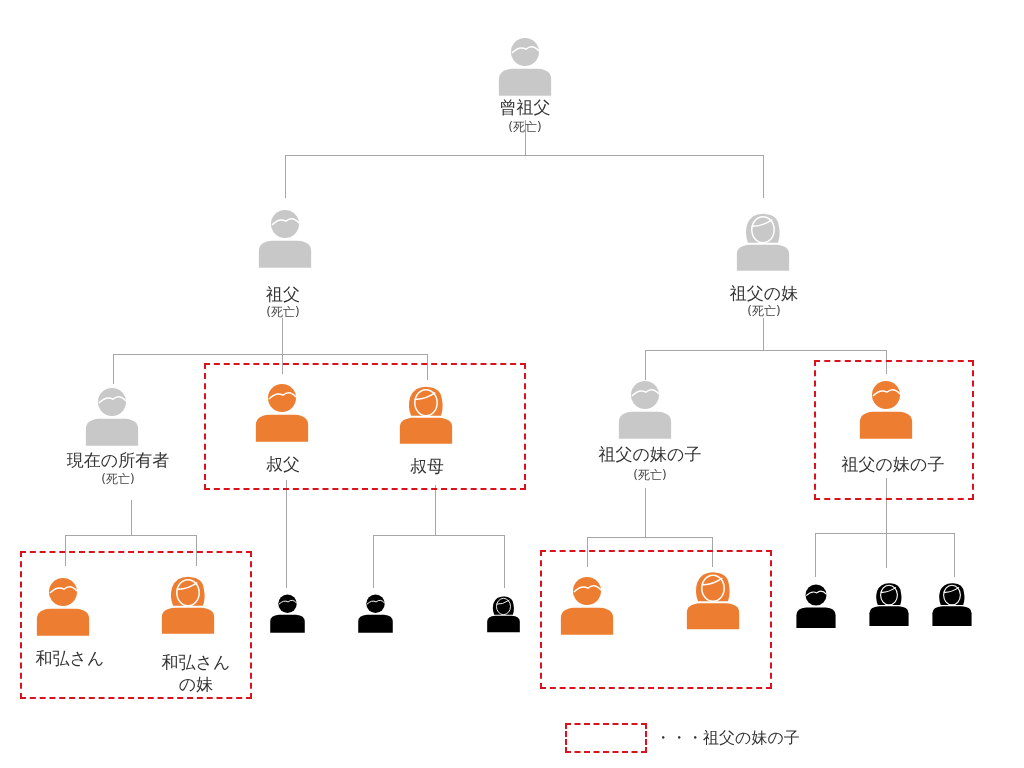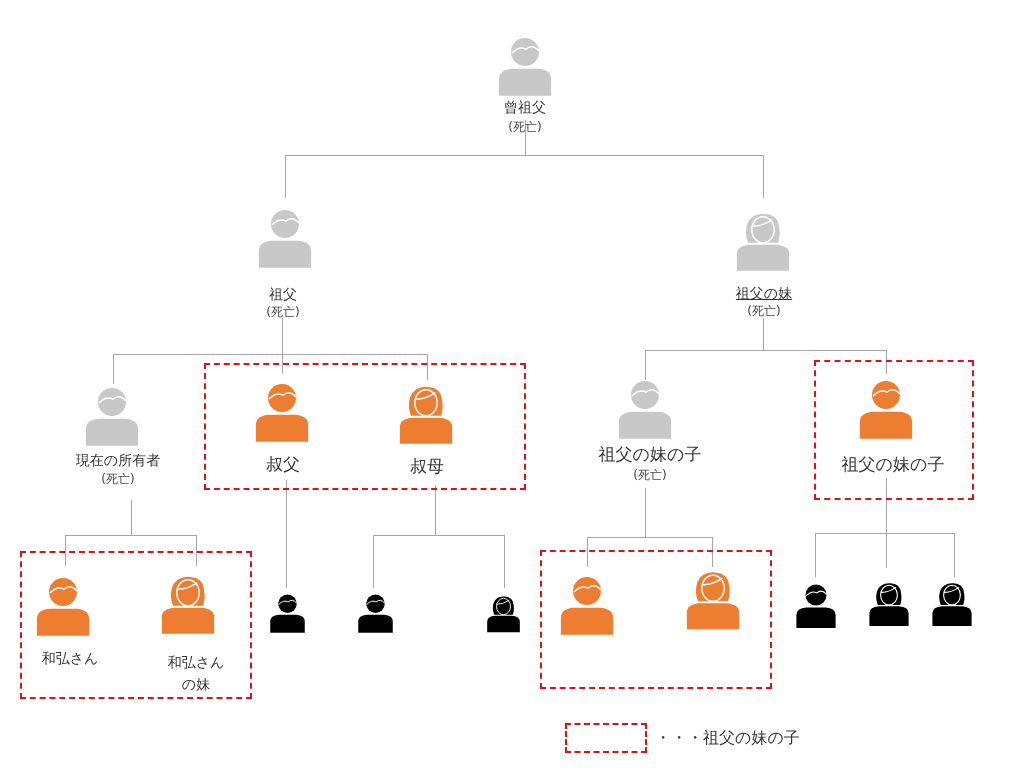--- a/index.html
+++ b/index.html
@@ -4,21 +4,21 @@
 <style>
   html, body { margin:0; padding:0; background:#ffffff; }
   body { width:1024px; height:768px; position:relative; overflow:hidden;
          font-family:"DejaVu Sans", "Liberation Sans", sans-serif; color:#333; }
   .line { position:absolute; background:#a6a6a6; }
   .h { height:1px; }
   .v { width:1px; }
   .person { position:absolute; }
   .person svg { display:block; }
   .lbl { position:absolute; text-align:center; white-space:nowrap; color:#333; transform:translateX(-50%); }
-  .name { font-size:14px; line-height:20px; }
+  .name { font-size:17px; line-height:20px; }
   .name-lg { font-size:17px; line-height:22px; }
   .sub { font-size:12px; line-height:16px; color:#444; }
   .owner-box { position:absolute; border:2px dashed #d9121b; box-sizing:border-box; }
   .legend-text { position:absolute; font-size:16px; color:#333; white-space:nowrap; }
 </style>
 </head>
 <body>
 
 <svg width="0" height="0" style="position:absolute">
   <defs>
@@ -92,21 +92,21 @@
     </svg>
 </div>
 <div class="lbl name" style="left:283px; top:284px;">祖父</div>
 <div class="lbl sub" style="left:283px; top:304px;">(死亡)</div>
 
 <div class="person" style="left:735px; top:210px; color:#c8c8c8;">
   <svg width="56" height="62">
       <use href="#female"></use>
     </svg>
 </div>
-<div class="lbl name" style="left:764px; top:283px;text-decoration:underline;">祖父の妹</div>
+<div class="lbl name" style="left:764px; top:283px;">祖父の妹</div>
 <div class="lbl sub" style="left:764px; top:303px;">(死亡)</div>
 
 <div class="person" style="left:84px; top:386px; color:#c8c8c8;">
   <svg width="56" height="60">
       <use href="#male"></use>
     </svg>
 </div>
 <div class="lbl name" style="left:118px; top:450px;">現在の所有者</div>
 <div class="lbl sub" style="left:118px; top:471px;">(死亡)</div>
 

